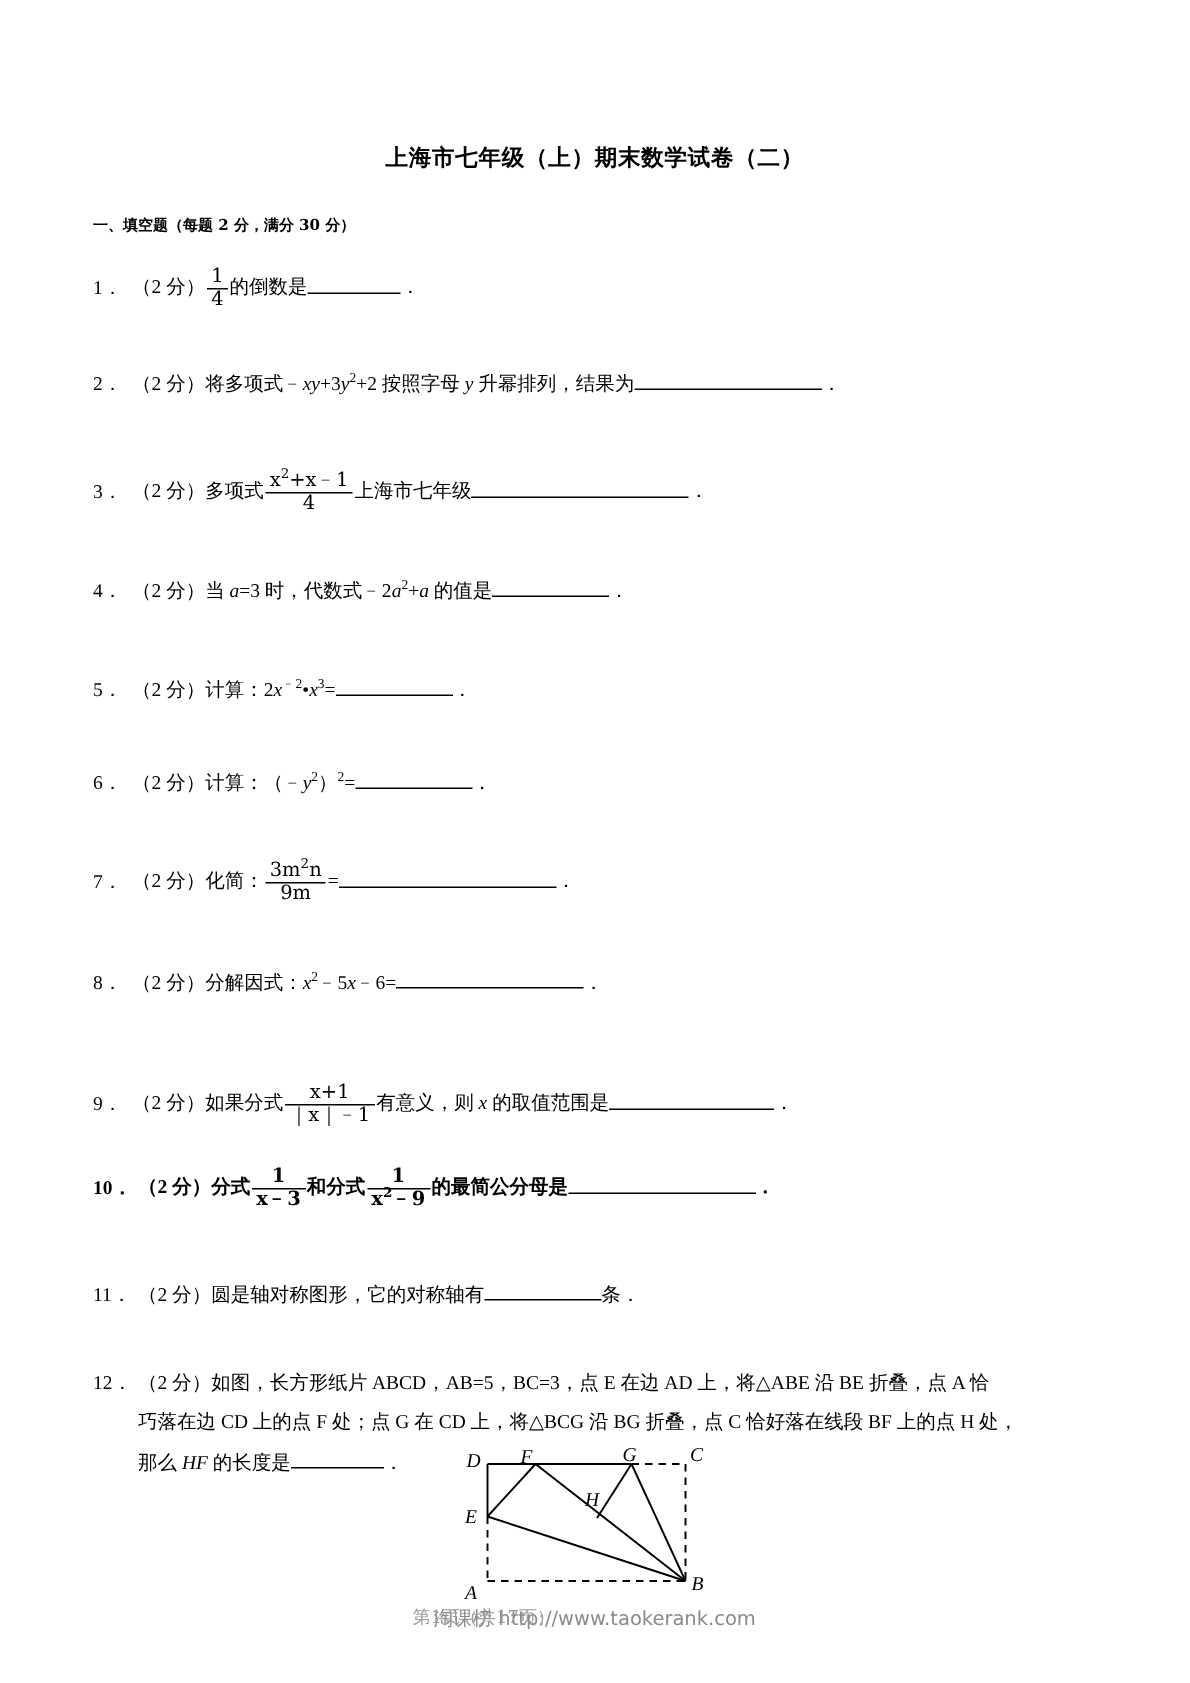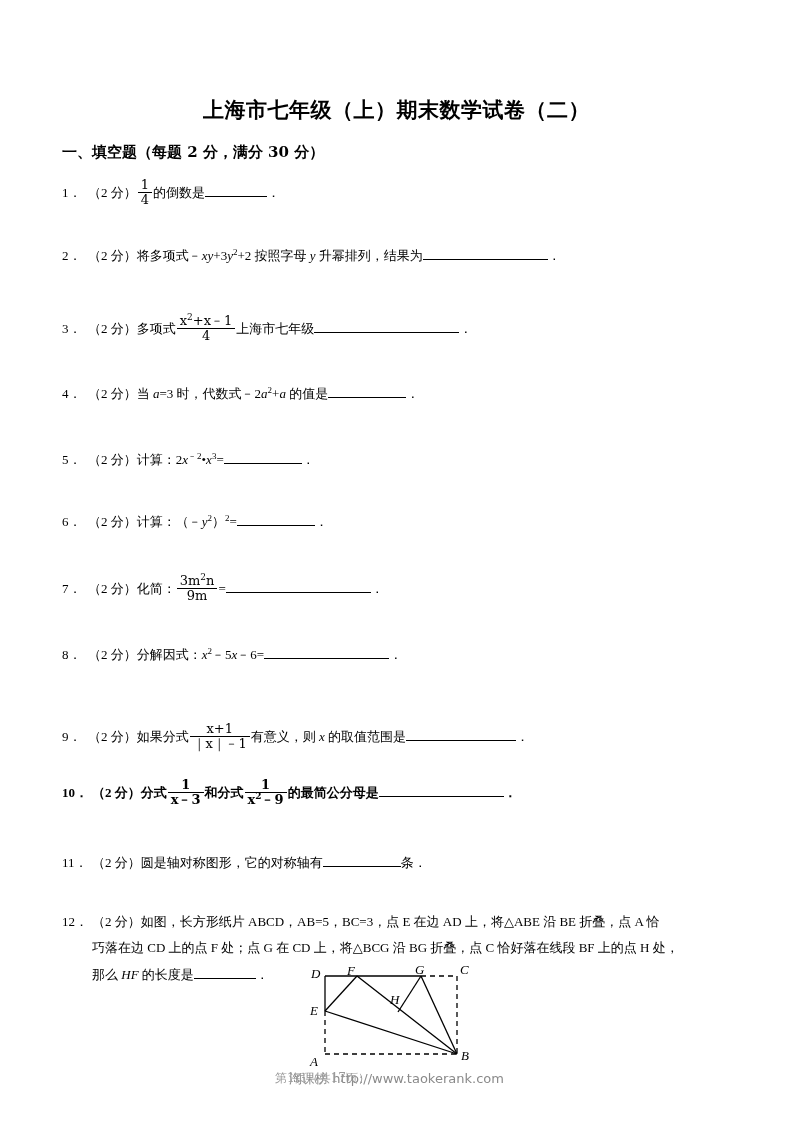--- a/index.html
+++ b/index.html
@@ -11,30 +11,30 @@
     position:relative;
     overflow:hidden;
   }
   .page{position:relative;width:793px;height:1122px;}
 
   .doc-title{
     position:absolute;
     top:96px;left:0;width:793px;
     text-align:center;
     font-family:"DejaVu Serif","Liberation Serif",serif;
-    font-size:21px;
+    font-size:15px;
     font-weight:bold;
     letter-spacing:0.5px;
   }
 
   .section-head{
     position:absolute;
     left:62px;top:143px;
     font-family:"DejaVu Serif","Liberation Serif",serif;
-    font-size:15px;
+    font-size:10px;
     font-weight:bold;
   }
 
   .q{
     position:absolute;
     left:62px;
     width:700px;
     font-size:13px;
     line-height:18px;
   }

